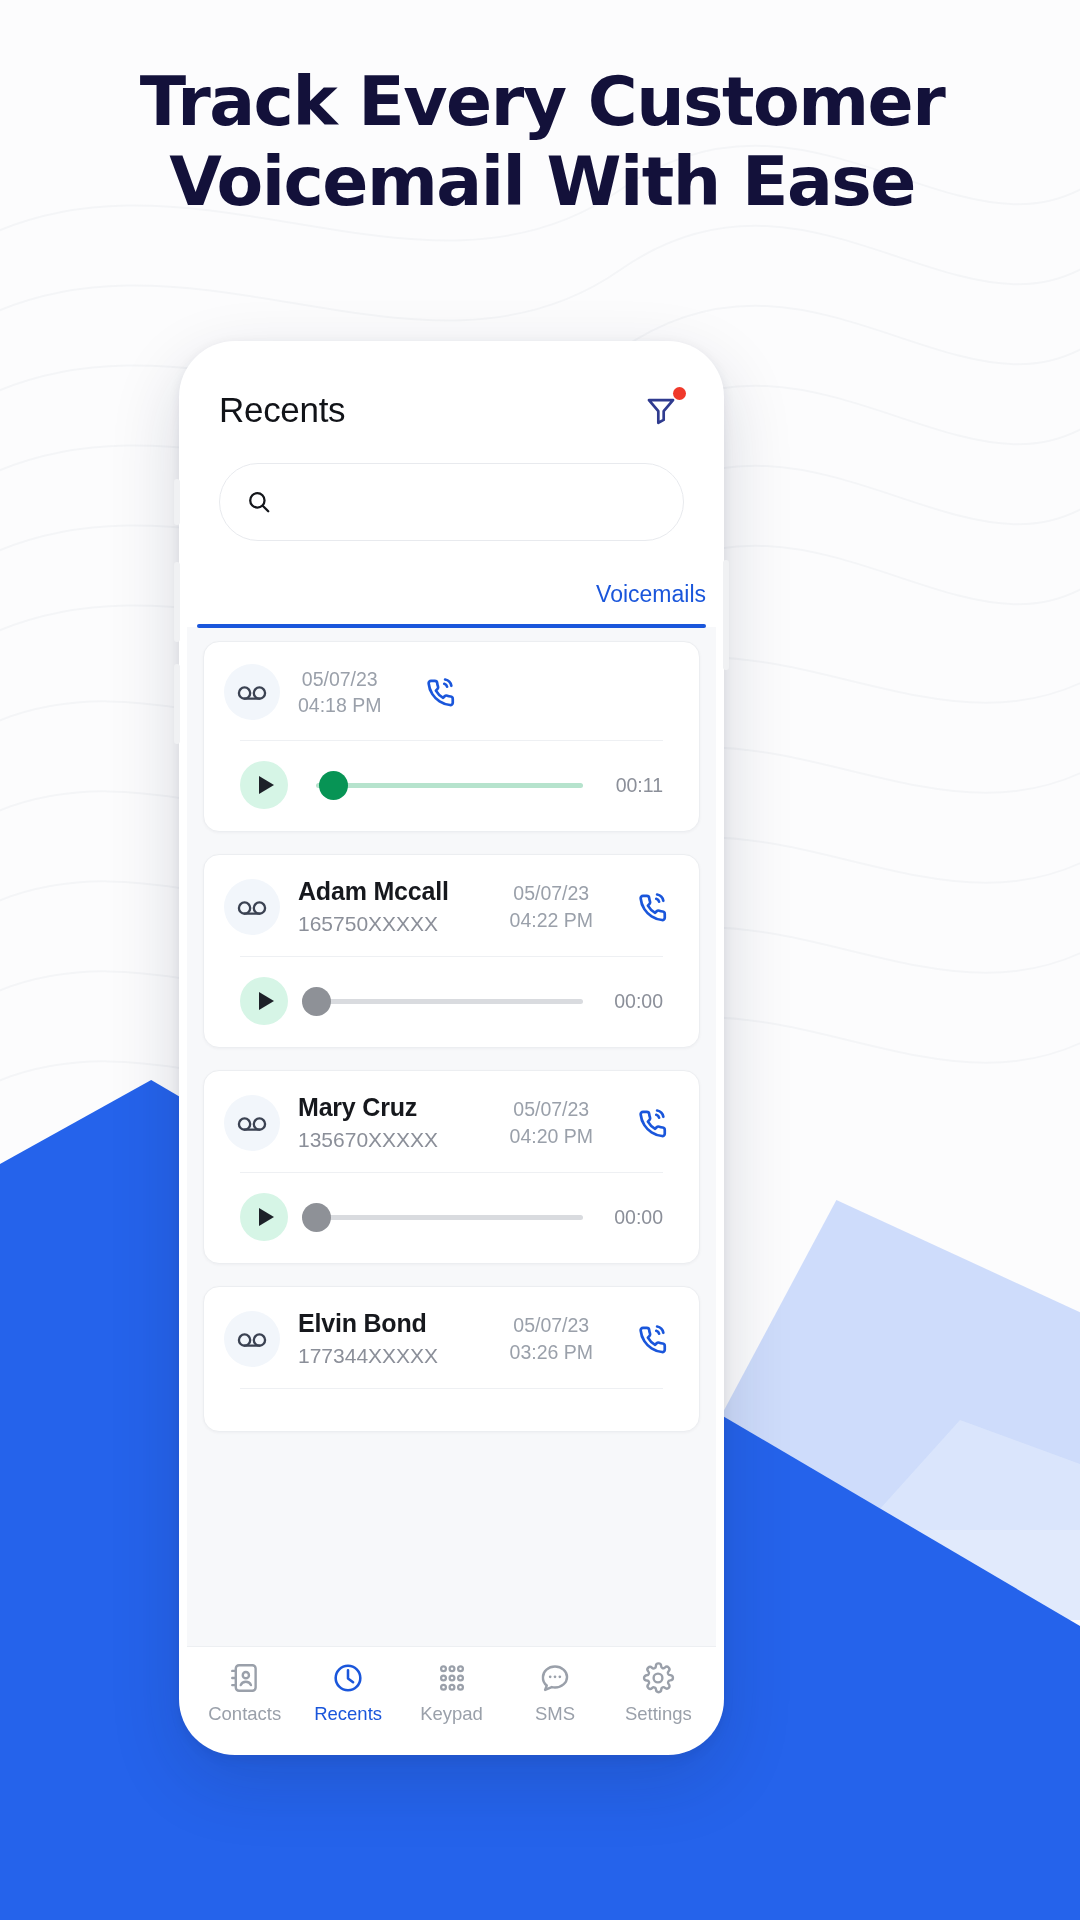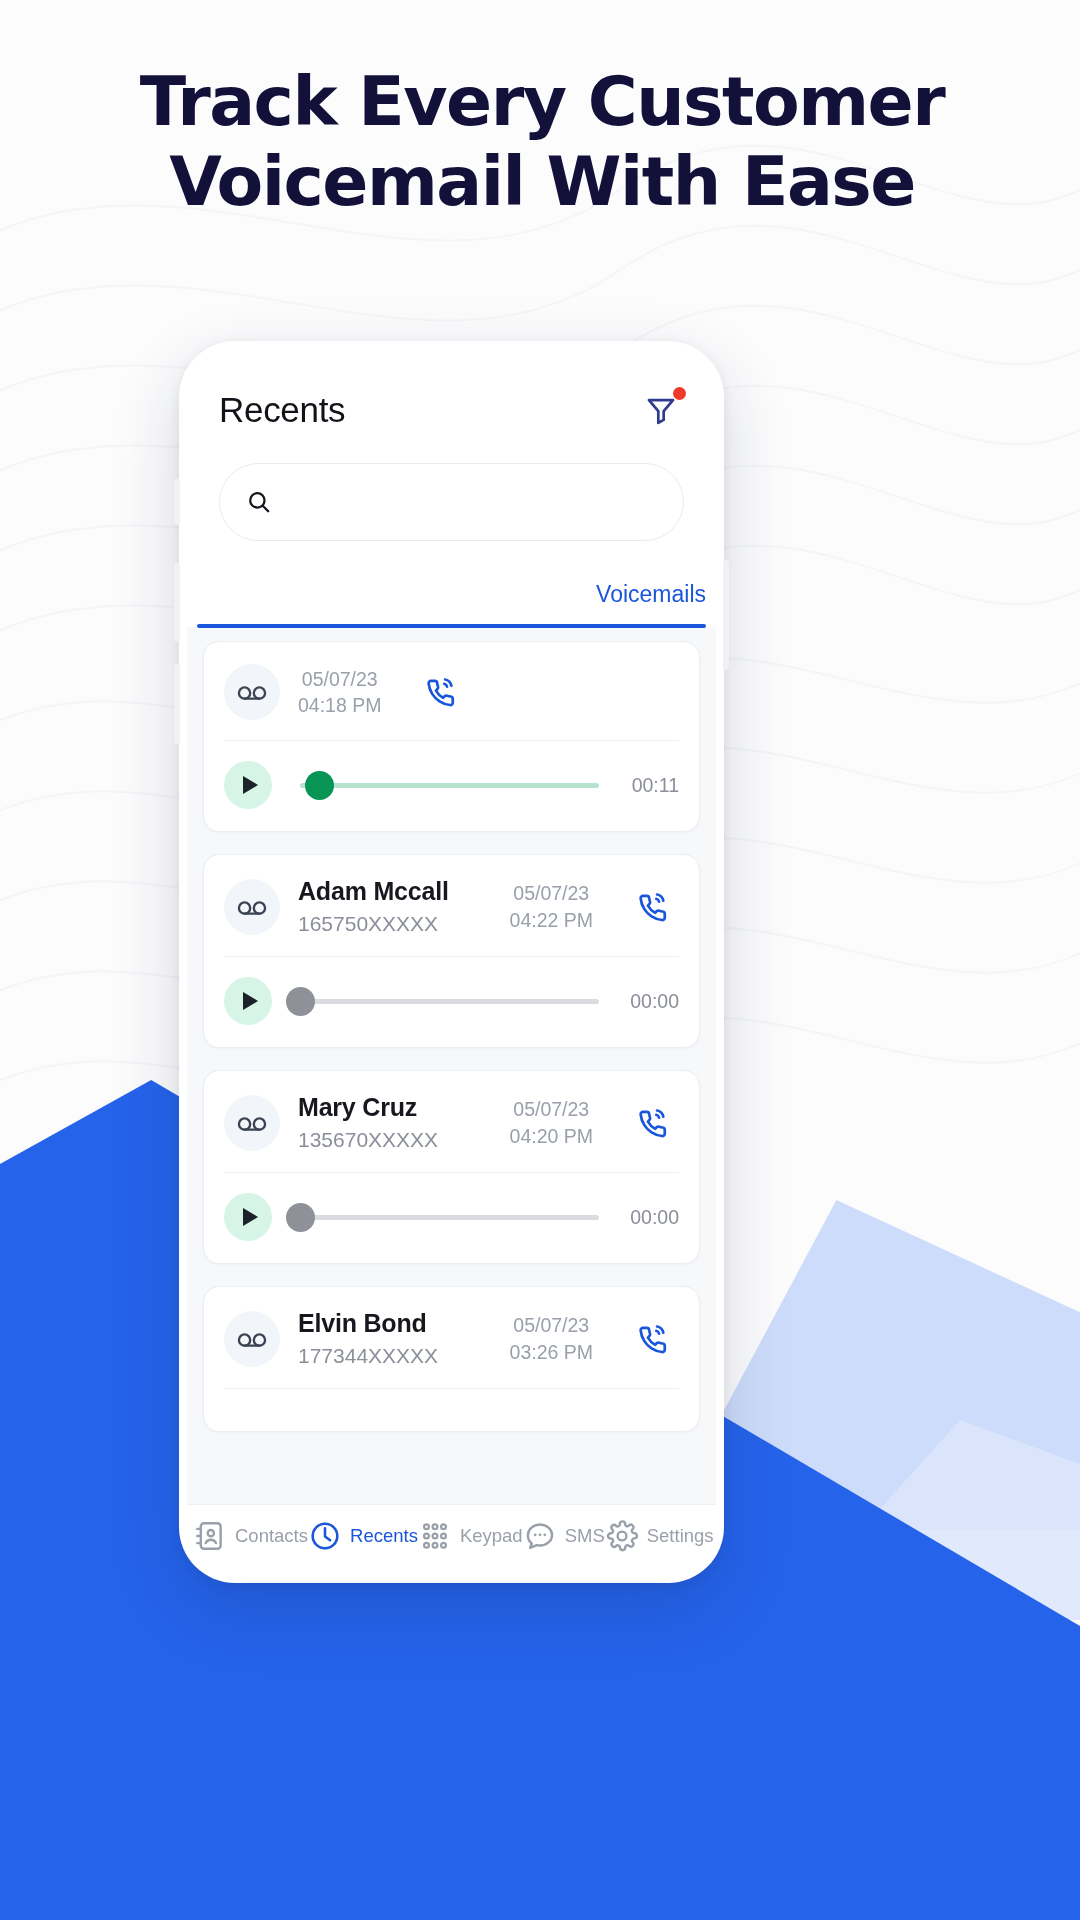--- a/index.html
+++ b/index.html
@@ -38,21 +38,21 @@
     font-weight: 700; font-size: 68px; line-height: 1.18;
     letter-spacing: -1.5px;
     font-family: "DejaVu Sans", sans-serif;
     z-index: 5;
   }
   .headline .l2 { display: block; }
 
   
   .phone {
     position: absolute; left: 179px; top: 341px;
-    width: 545px; height: 1242px;
+    width: 545px; height: 1414px;
     background: #ffffff;
     border-radius: 56px;
     box-shadow: 0 26px 70px rgba(20,30,60,.16), 0 3px 12px rgba(20,30,60,.08);
     z-index: 10;
     padding: 8px;
   }
   .phone-screen {
     width: 100%; height: 100%;
     background: #ffffff;
     border-radius: 48px;
@@ -135,21 +135,21 @@
   }
   .vm-info { flex: 1; min-width: 0; }
   .vm-name { font-size: 25px; color: #16181d; font-weight: 700; letter-spacing: -.2px; }
   .vm-number { font-size: 21px; color: #8b8f99; margin-top: 6px; }
   .vm-time { text-align: center; font-size: 19.5px; color: #9aa0aa; line-height: 1.35; flex-shrink: 0; }
   .vm-call { width: 54px; margin-left: 14px; display: flex; align-items: center; justify-content: center; flex-shrink: 0; }
 
   .vm-player {
     display: flex; align-items: center; gap: 0;
     border-top: 1px solid #eef0f3;
-    margin: 0 20px;
+    margin: 0 36px;
     padding: 20px 0 22px 0;
   }
   .play-btn {
     width: 48px; height: 48px; border-radius: 50%;
     background: #d6f5e6;
     display: flex; align-items: center; justify-content: center;
     flex-shrink: 0;
   }
   .play-tri {
     width: 0; height: 0;
@@ -169,21 +169,21 @@
   .seek-dur { font-size: 19.5px; color: #8b8f99; flex-shrink: 0; min-width: 62px; text-align: right; }
 
   
   .bottom-nav {
     display: flex; align-items: center;
     background: #fff;
     border-top: 1px solid #edeff2;
     padding: 14px 6px 22px 6px;
   }
   .nav-item {
-    flex: 1; display: flex; flex-direction: row; align-items: center; gap: 8px;
+    flex: 1; display: flex; flex-direction: column; align-items: center; gap: 8px;
   }
   .nav-label { font-size: 18.5px; color: #9aa0aa; }
   .nav-item.active .nav-label { color: #1a56db; }
 </style>
 </head>
 <body>
 
 <div class="bg-base"></div>
 <svg class="bg-swirl" viewBox="0 0 1080 1920" preserveAspectRatio="none">
   <g fill="none" stroke="#eef0f3" stroke-width="2">

